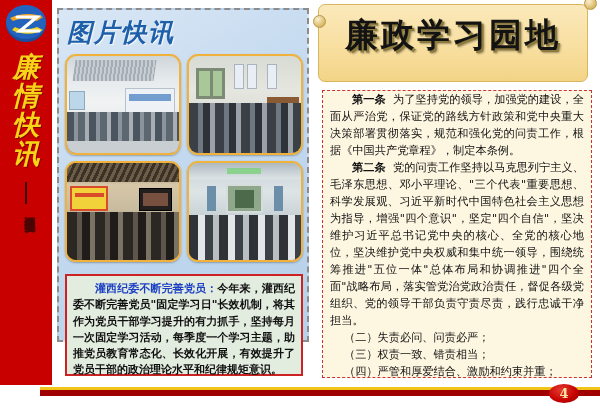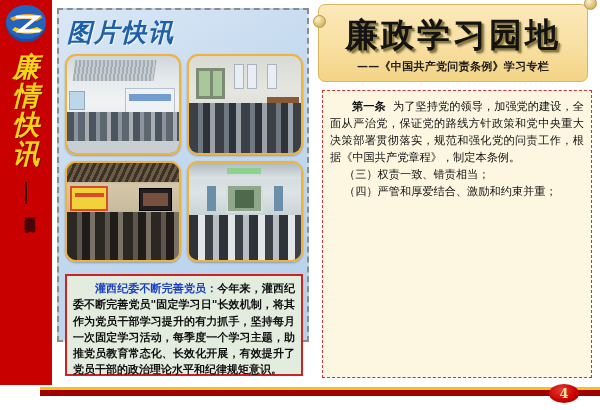--- a/index.html
+++ b/index.html
@@ -233,21 +233,21 @@
     font-weight: bold;
     letter-spacing: 0.3px;
   }
 
   .article-box {
     position: absolute;
     left: 4px; top: 86px;
     width: 270px; height: 288px;
     background: #fdf6e0;
     border: 1px dashed #cc3333;
-    padding: 7px 7px;
+    padding: 0 7px;
   }
   .art-p {
     color: #111111;
     font-family: "DejaVu Sans", "Liberation Sans", sans-serif;
     font-size: 11.2px;
     line-height: 1.52;
     text-align: justify;
     text-indent: 22px;
     margin-bottom: 0px;
   }
@@ -352,25 +352,26 @@
       <div class="caption-text"><span class="caption-lead">灌西纪委不断完善党员：</span><span>今年来，灌西纪委不断完善党员"固定学习日"长效机制，将其作为党员干部学习提升的有力抓手，坚持每月一次固定学习活动，每季度一个学习主题，助推党员教育常态化、长效化开展，有效提升了党员干部的政治理论水平和纪律规矩意识。</span></div>
     </div>
   </div>
 
   <div class="right-panel">
 
     <div class="scroll-title">
       <div class="scroll-knob knob-tl"></div>
       <div class="scroll-knob knob-tr"></div>
       <div class="scroll-main">廉政学习园地</div>
-      <div class="scroll-sub">——《中国共产党问责条例》学习专栏</div>
     </div>
 
     <div class="article-box">
       <p class="art-p"><span class="art-head">第一条</span>&nbsp;&nbsp;<span>为了坚持党的领导，加强党的建设，全面从严治党，保证党的路线方针政策和党中央重大决策部署贯彻落实，规范和强化党的问责工作，根据《中国共产党章程》，制定本条例。</span></p>
+      <p class="art-p"><span class="art-head">第二条</span>&nbsp;&nbsp;<span>党的问责工作坚持以马克思列宁主义、毛泽东思想、邓小平理论、"三个代表"重要思想、科学发展观、习近平新时代中国特色社会主义思想为指导，增强"四个意识"，坚定"四个自信"，坚决维护习近平总书记党中央的核心、全党的核心地位，坚决维护党中央权威和集中统一领导，围绕统筹推进"五位一体"总体布局和协调推进"四个全面"战略布局，落实管党治党政治责任，督促各级党组织、党的领导干部负责守责尽责，践行忠诚干净担当。</span></p>
+      <div class="art-li">（二）失责必问、问责必严；</div>
       <div class="art-li">（三）权责一致、错责相当；</div>
       <div class="art-li">（四）严管和厚爱结合、激励和约束并重；</div>
 
     </div>
   </div>
 
   <div class="bottom-bar"></div>
   <div class="page-badge">4</div>
 
 </div>

